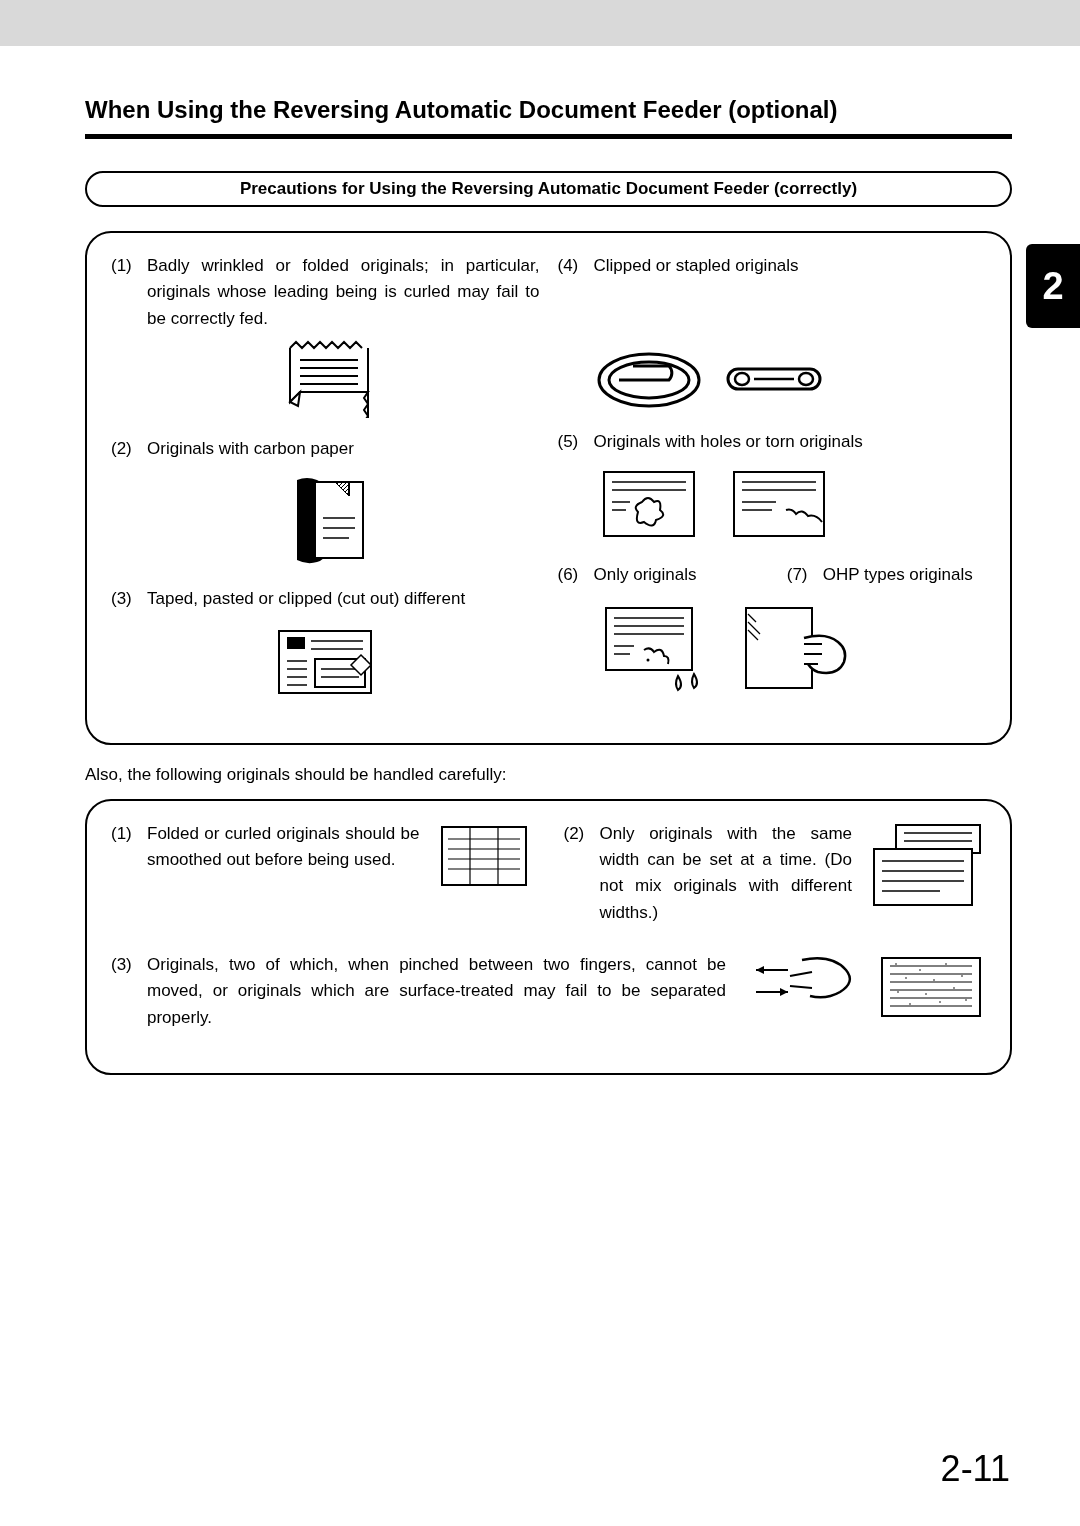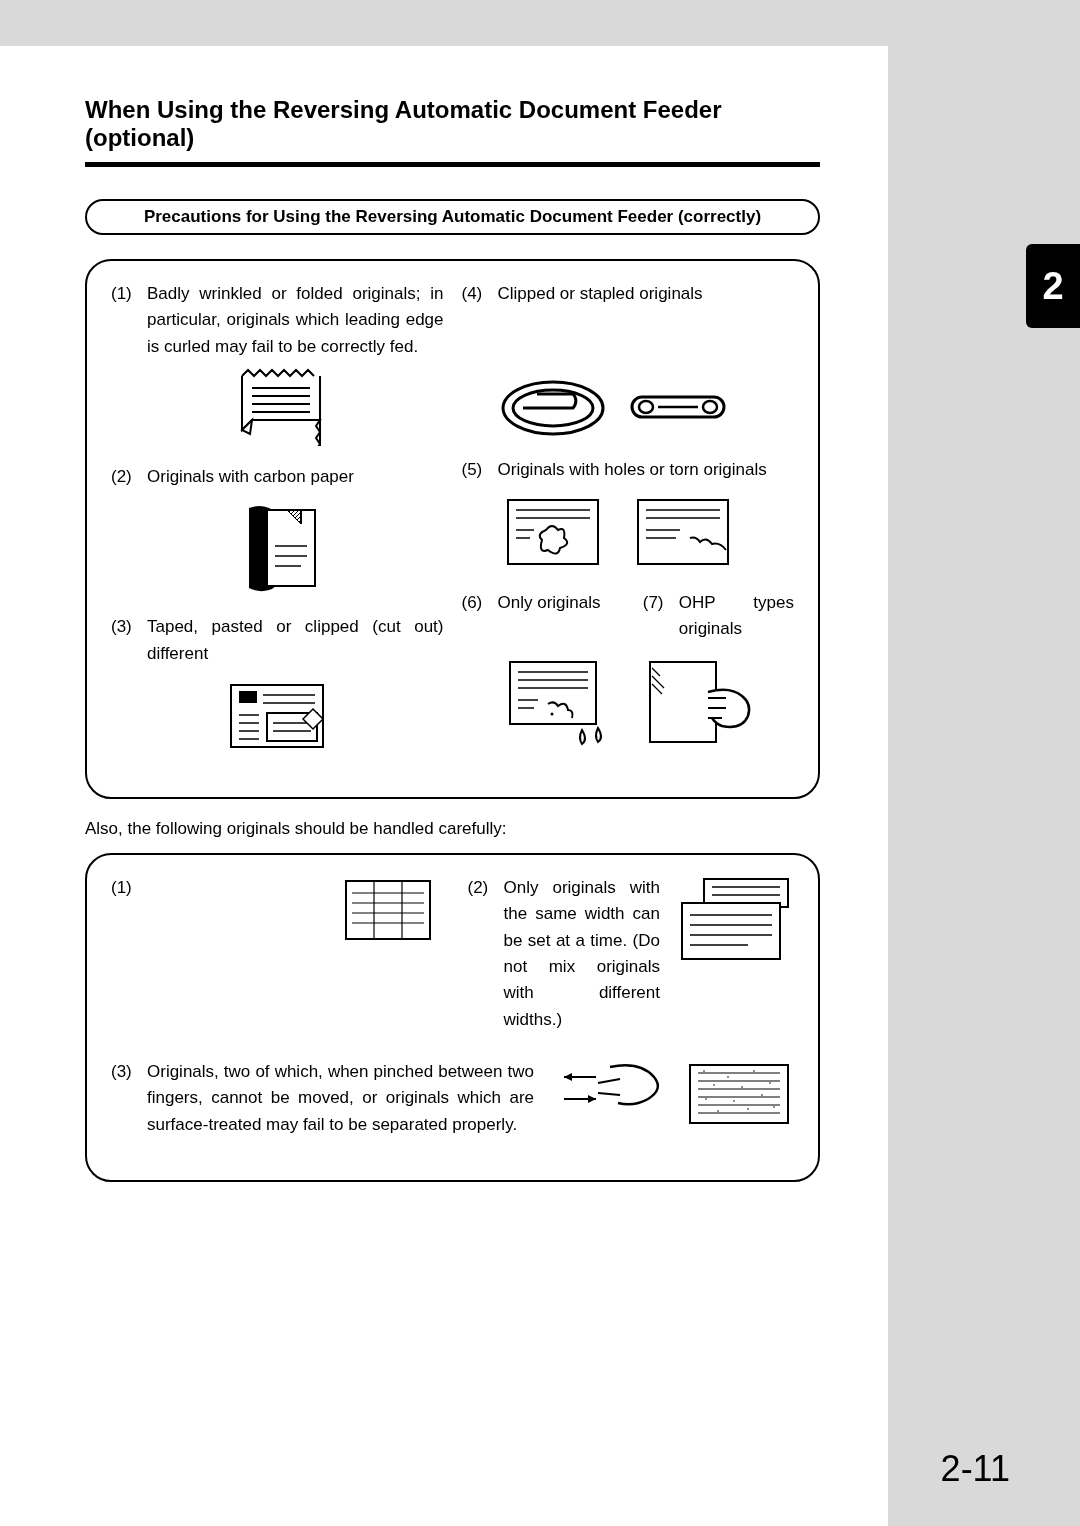--- a/index.html
+++ b/index.html
@@ -7,21 +7,21 @@
   body {
     font-family: Arial, Helvetica, sans-serif;
     background: #d9d9d9;
     color: #000;
     position: relative;
   }
   .page {
     position: absolute;
     top: 46px;
     left: 0;
-    width: 888px;
+    width: 1080px;
     height: 1480px;
     background: #fff;
     padding: 50px 68px 0 85px;
   }
   .title {
     font-size: 24px;
     font-weight: bold;
     margin-bottom: 10px;
   }
   .title-rule {
@@ -107,21 +107,21 @@
 
   <div class="pill">Precautions for Using the Reversing Automatic Document Feeder (correctly)</div>
 
 
   <div class="box">
     <div class="two-col">
 
       <div class="col">
         <div class="item">
           <span class="num">(1)</span>
-          <span class="txt">Badly wrinkled or folded originals; in particular, originals which leading edge is curled may fail to be correctly fed.</span>
+          <span class="txt">Badly wrinkled or folded originals; in particular, originals whose leading being is curled may fail to be correctly fed.</span>
         </div>
         <div class="illus-row center">
           <svg width="110" height="78">
             <path d="M20 8 l6 -6 l6 6 l6 -6 l6 6 l6 -6 l6 6 l6 -6 l6 6 l6 -6 l6 6 l6 -6 l6 6" fill="none" stroke="#000" stroke-width="2"></path>
             <path d="M20 8 v54 l10 -10 h68 l-4 6 l4 6 l-4 6 l4 6 l-4 6 l4 6 l-4 6 l4 6 V8" fill="none" stroke="#000" stroke-width="2"></path>
             <line x1="30" y1="20" x2="88" y2="20" stroke="#000" stroke-width="2"></line>
             <line x1="30" y1="28" x2="88" y2="28" stroke="#000" stroke-width="2"></line>
             <line x1="30" y1="36" x2="88" y2="36" stroke="#000" stroke-width="2"></line>
             <line x1="30" y1="44" x2="88" y2="44" stroke="#000" stroke-width="2"></line>
             <path d="M20 62 l10 -10 l-2 14 z" fill="#fff" stroke="#000" stroke-width="2"></path>
@@ -247,20 +247,21 @@
     </div>
   </div>
 
   <div class="intro">Also, the following originals should be handled carefully:</div>
 
   <div class="box">
     <div class="two-col" style="gap:30px;">
       <div style="flex:1; display:flex; gap:14px;">
         <div class="item" style="flex:1;">
           <span class="num">(1)</span>
+          <span class="txt">Folded or curled originals should be smoothed out before being used.</span>
         </div>
         <svg width="100" height="70">
           <rect x="8" y="6" width="84" height="58" fill="#fff" stroke="#000" stroke-width="2"></rect>
           <line x1="36" y1="6" x2="36" y2="64" stroke="#000" stroke-width="1.2"></line>
           <line x1="64" y1="6" x2="64" y2="64" stroke="#000" stroke-width="1.2"></line>
           <line x1="14" y1="18" x2="86" y2="18" stroke="#000" stroke-width="1.2"></line>
           <line x1="14" y1="28" x2="86" y2="28" stroke="#000" stroke-width="1.2"></line>
           <line x1="14" y1="38" x2="86" y2="38" stroke="#000" stroke-width="1.2"></line>
           <line x1="14" y1="48" x2="86" y2="48" stroke="#000" stroke-width="1.2"></line>
         </svg>

